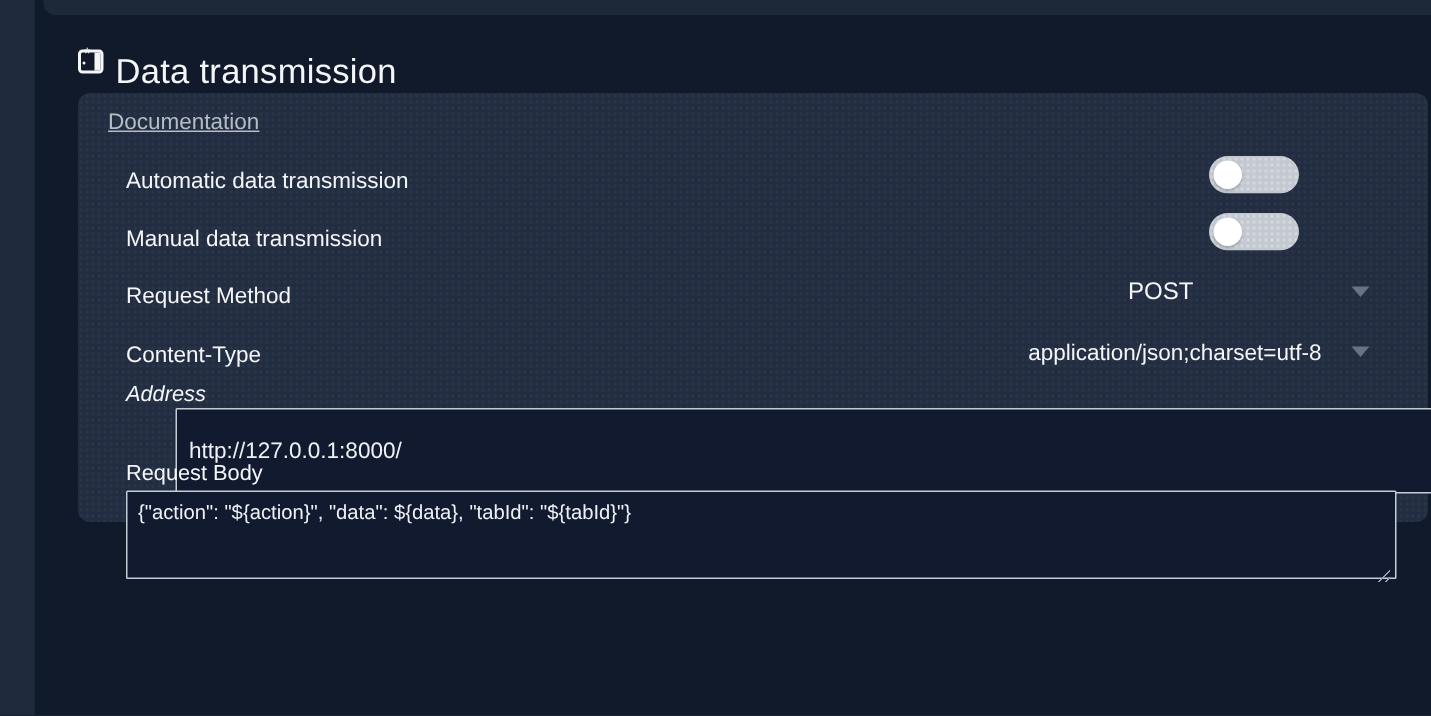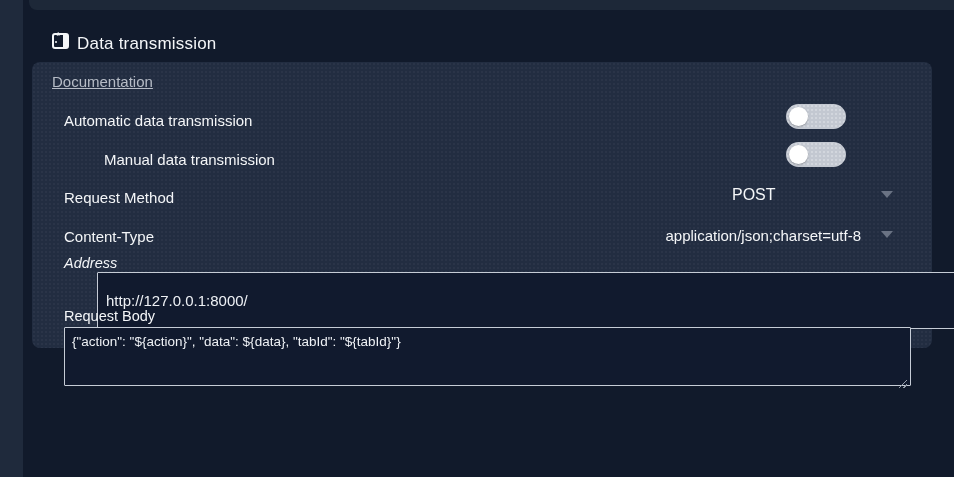--- a/index.html
+++ b/index.html
@@ -29,40 +29,40 @@
     position:absolute;left:52px;top:33px;width:17px;height:16px;
     border:2px solid #f4f6f8;border-radius:3px;box-sizing:border-box;
     background:transparent;
   }
   .ic-bar{position:absolute;right:0;top:0;width:4px;height:12px;background:#f4f6f8;}
   .ic-star{position:absolute;left:2px;top:-4px;color:#f4f6f8;font-size:11px;line-height:11px;}
   .ic-star::before{content:"*";}
   .ic-dot{position:absolute;left:1px;top:6px;width:2px;height:2px;border-radius:50%;background:#f4f6f8;}
   .section-title{
     position:absolute;left:77px;top:34px;
-    color:#f4f6f8;font-size:17px;letter-spacing:.2px;
+    color:#f4f6f8;font-size:23px;letter-spacing:.2px;
   }
 
   
   .card{
-    position:absolute;left:32px;top:62px;width:900px;height:286px;
+    position:absolute;left:52px;top:62px;width:900px;height:286px;
     background:#222d41;border-radius:8px;
     background-image:radial-gradient(rgba(255,255,255,0.035) 1px, transparent 1.2px);
     background-size:4px 4px;
   }
   .doc-link{
     position:absolute;left:20px;top:11px;
     color:#b6bcc6;font-size:15px;text-decoration:underline;cursor:pointer;
   }
   .row-label{
     position:absolute;left:32px;
     color:#f4f6f8;font-size:15px;line-height:18px;
   }
   .lbl-auto{top:50px;}
-  .lbl-manual{top:89px;margin-left:40px;}
+  .lbl-manual{top:89px;}
   .lbl-method{top:127px;}
   .lbl-ctype{top:166px;}
   .lbl-address{top:192px;font-size:14.5px;font-style:italic;}
   .lbl-body{top:245px;font-size:14.5px;}
 
   
   .toggle{
     position:absolute;left:754px;width:60px;height:25px;border-radius:13px;
     background:#c3c8d1;cursor:pointer;
     background-image:radial-gradient(rgba(255,255,255,0.25) 1px, transparent 1.2px);

